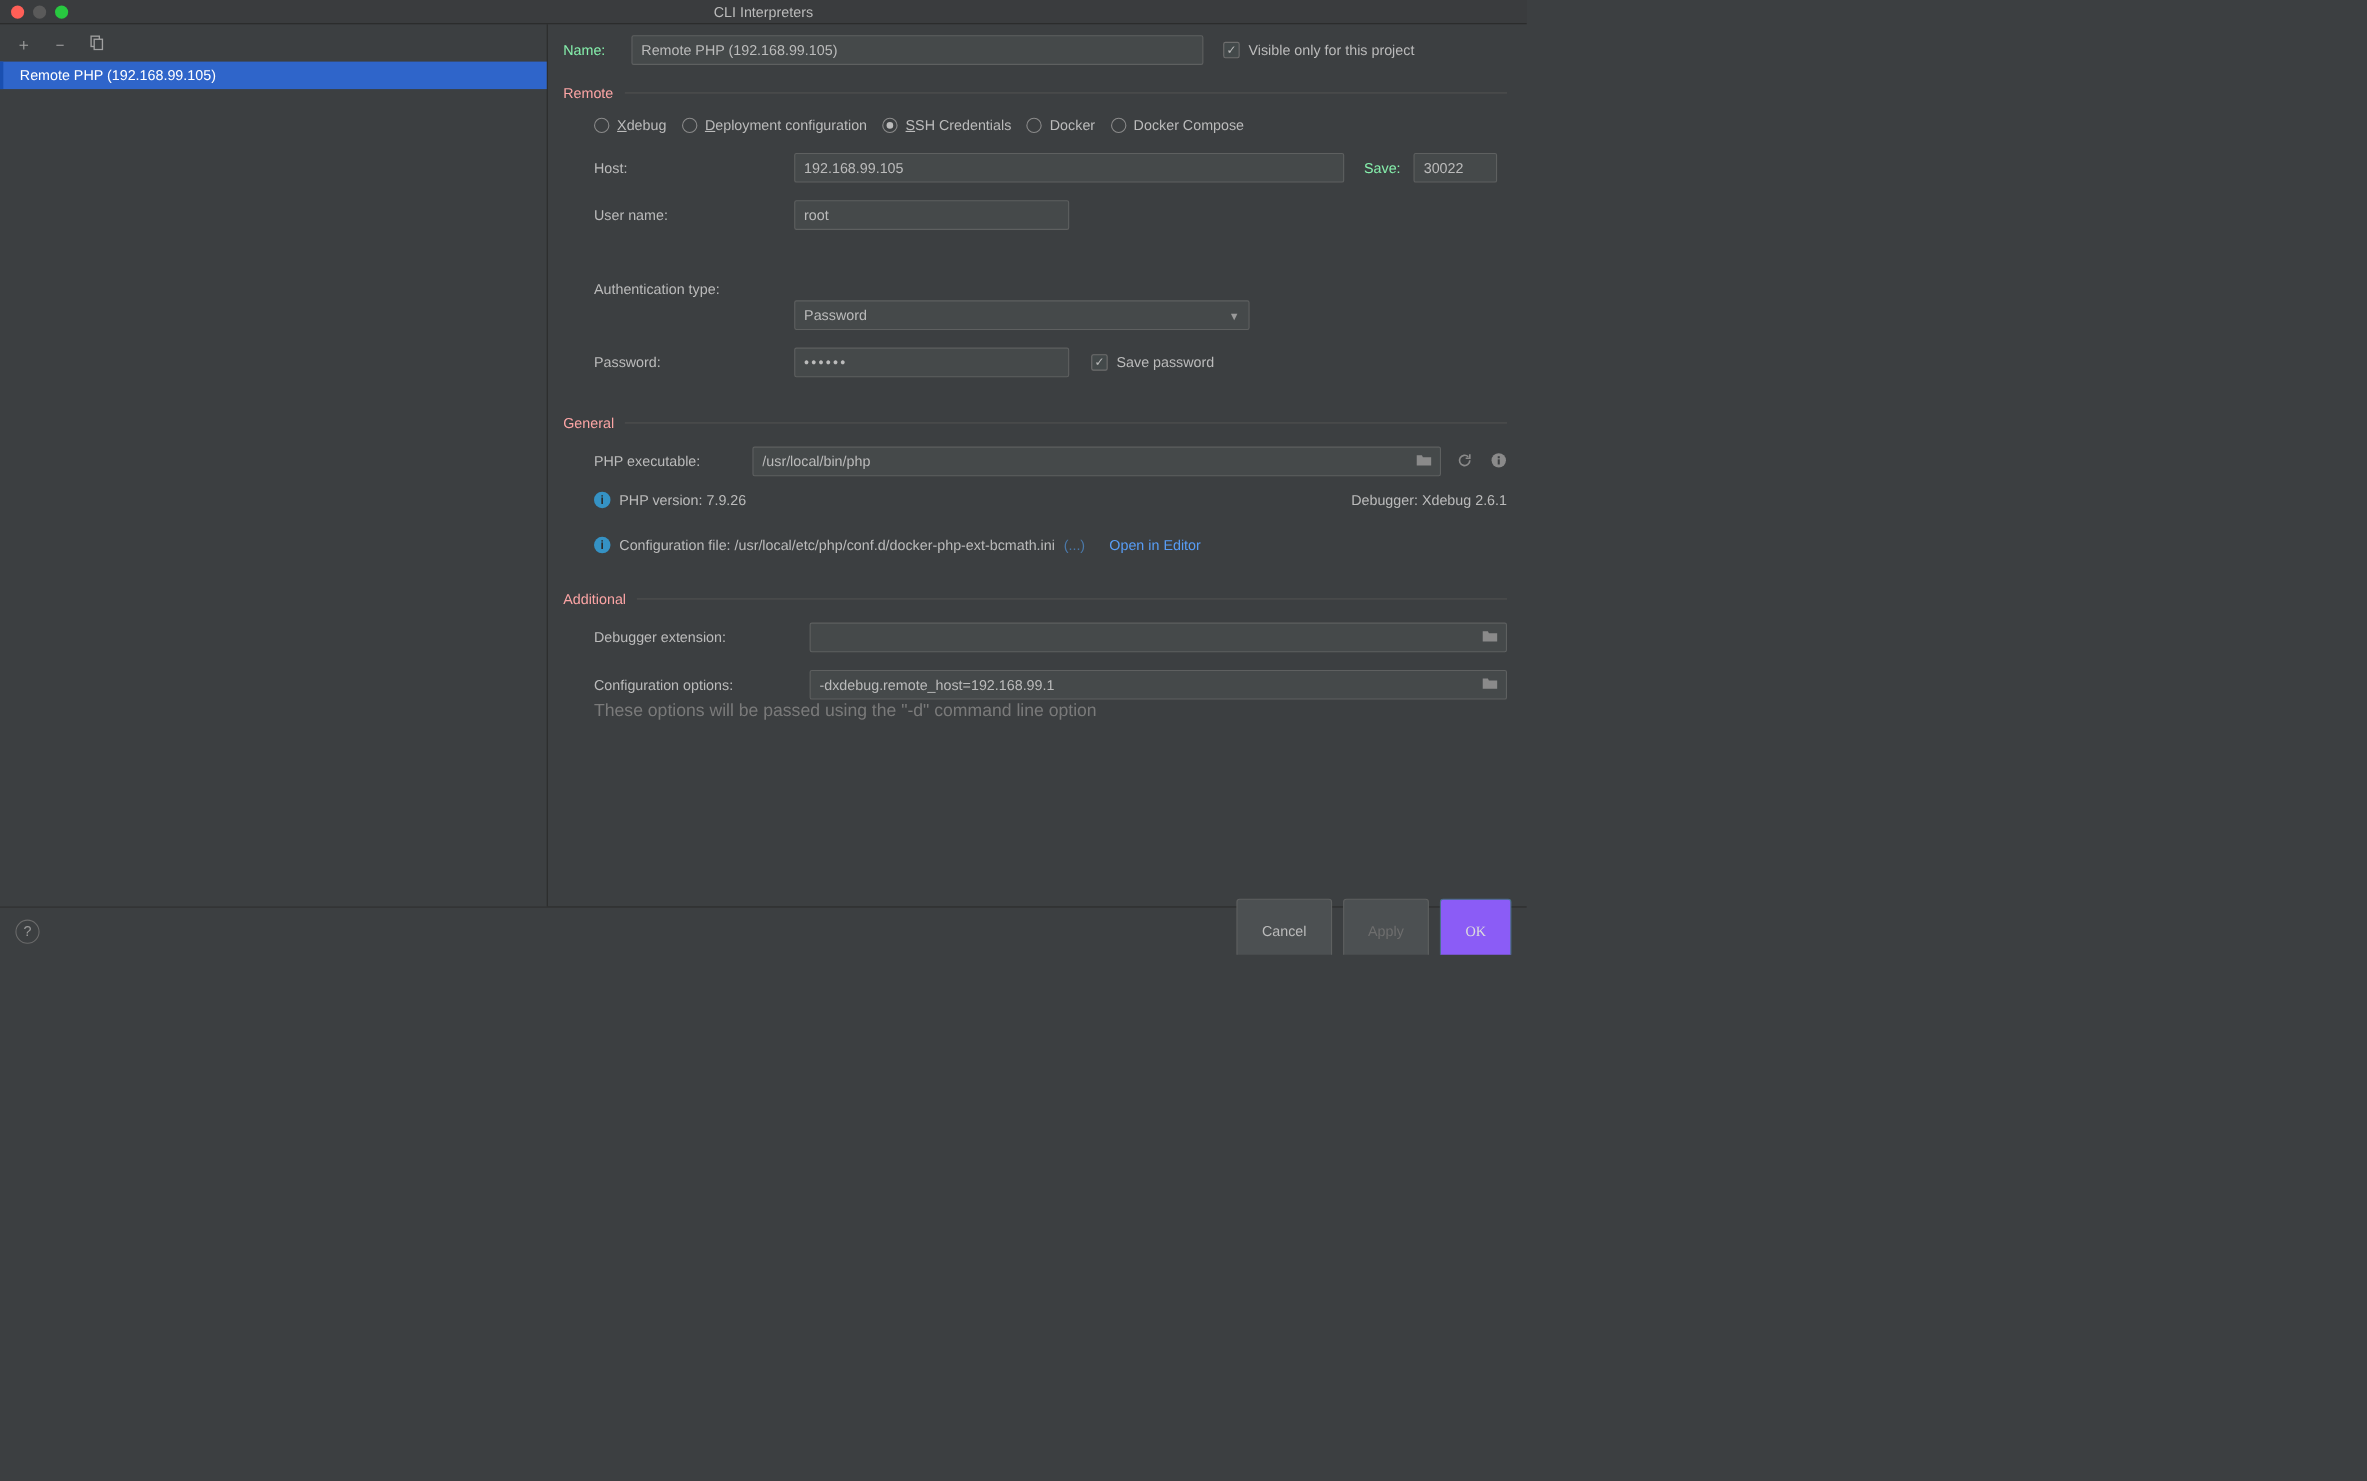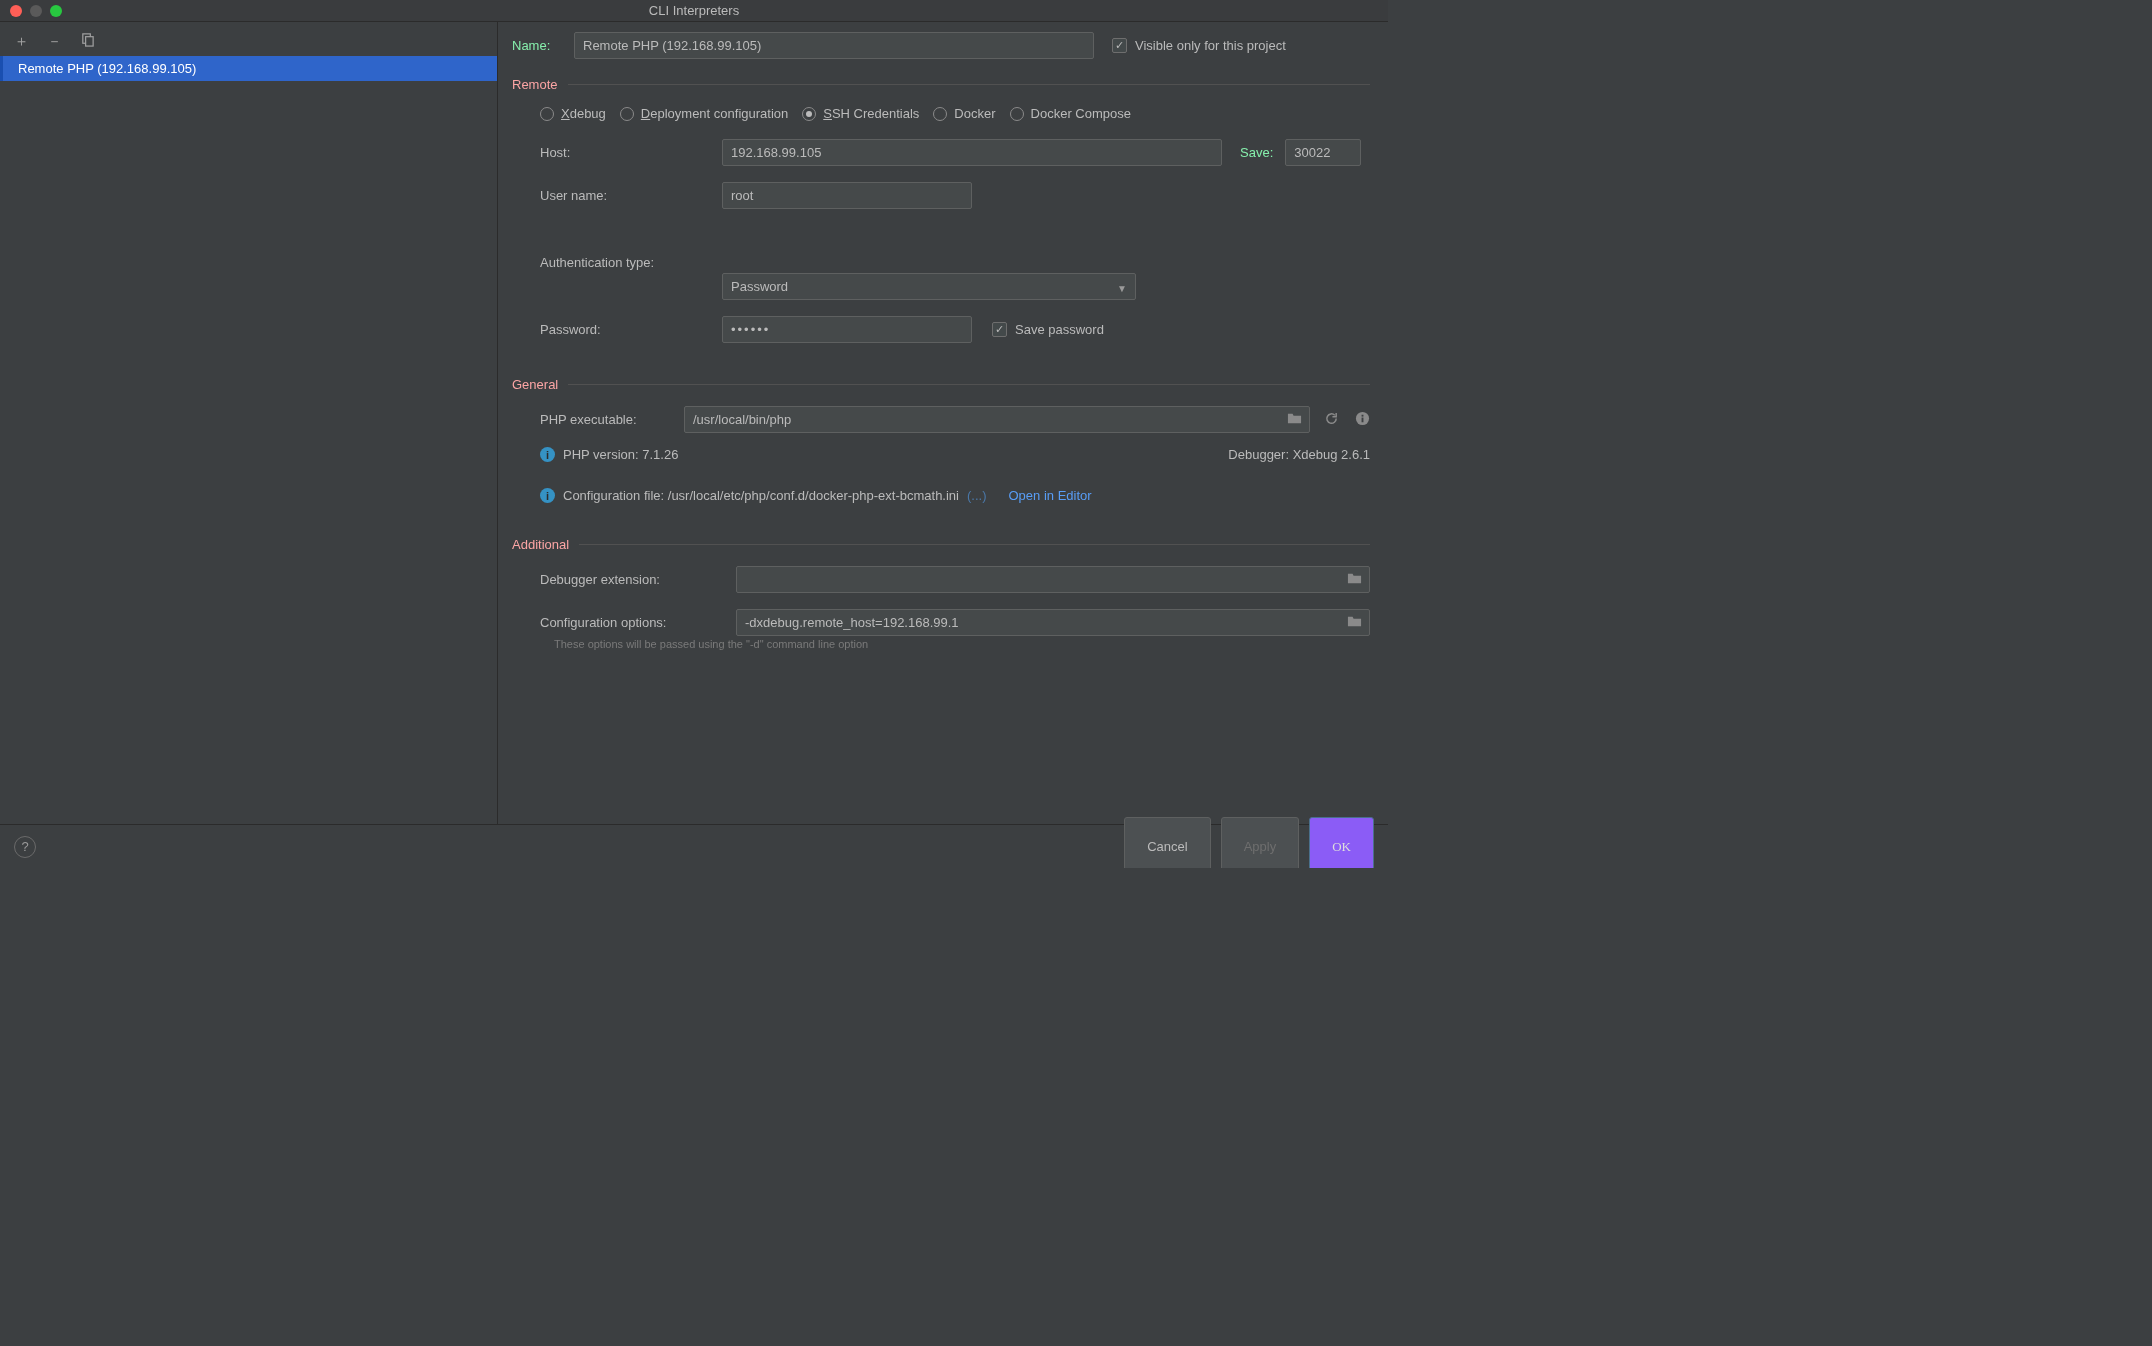--- a/index.html
+++ b/index.html
@@ -199,23 +199,22 @@
   align-items: center;
   justify-content: center;
   font-size: 11px;
   font-weight: bold;
 }
 .info-row-split { display: flex; justify-content: space-between; align-items: center; }
 .link { color: #589df6; cursor: pointer; }
 .link-muted { color: #4a78a8; }
 .add-label { width: 196px; }
 .hint {
-  font-size: 11px;
+  font-size: 16px;
   color: #7a7a7a;
-  margin-left: 14px;
   margin-top: -8px;
 }
 .footer {
   height: 44px;
   border-top: 1px solid #2b2b2b;
   display: flex;
   align-items: center;
   padding: 0 14px;
 }
 .help-icon {
@@ -373,21 +372,21 @@
                 <rect x="7" y="7" width="2" height="5" fill="#3c3f41"></rect>
                 <rect x="7" y="4" width="2" height="2" fill="#3c3f41"></rect>
               </svg>
           </span>
         </div>
       </div>
 
       <div class="info-row info-row-split" style="margin-bottom:26px">
         <div style="display:flex;align-items:center;gap:8px">
           <span class="info-icon">i</span>
-          <span>PHP version: 7.1.26</span>
+          <span>PHP version: 7.9.26</span>
         </div>
         <span>Debugger: Xdebug 2.6.1</span>
       </div>
 
       <div class="info-row">
         <span class="info-icon">i</span>
         <span>
           <span>Configuration file: </span><span>/usr/local/etc/php/conf.d/docker-php-ext-bcmath.ini</span>
         </span>
         <span class="link link-muted">(...)</span>

